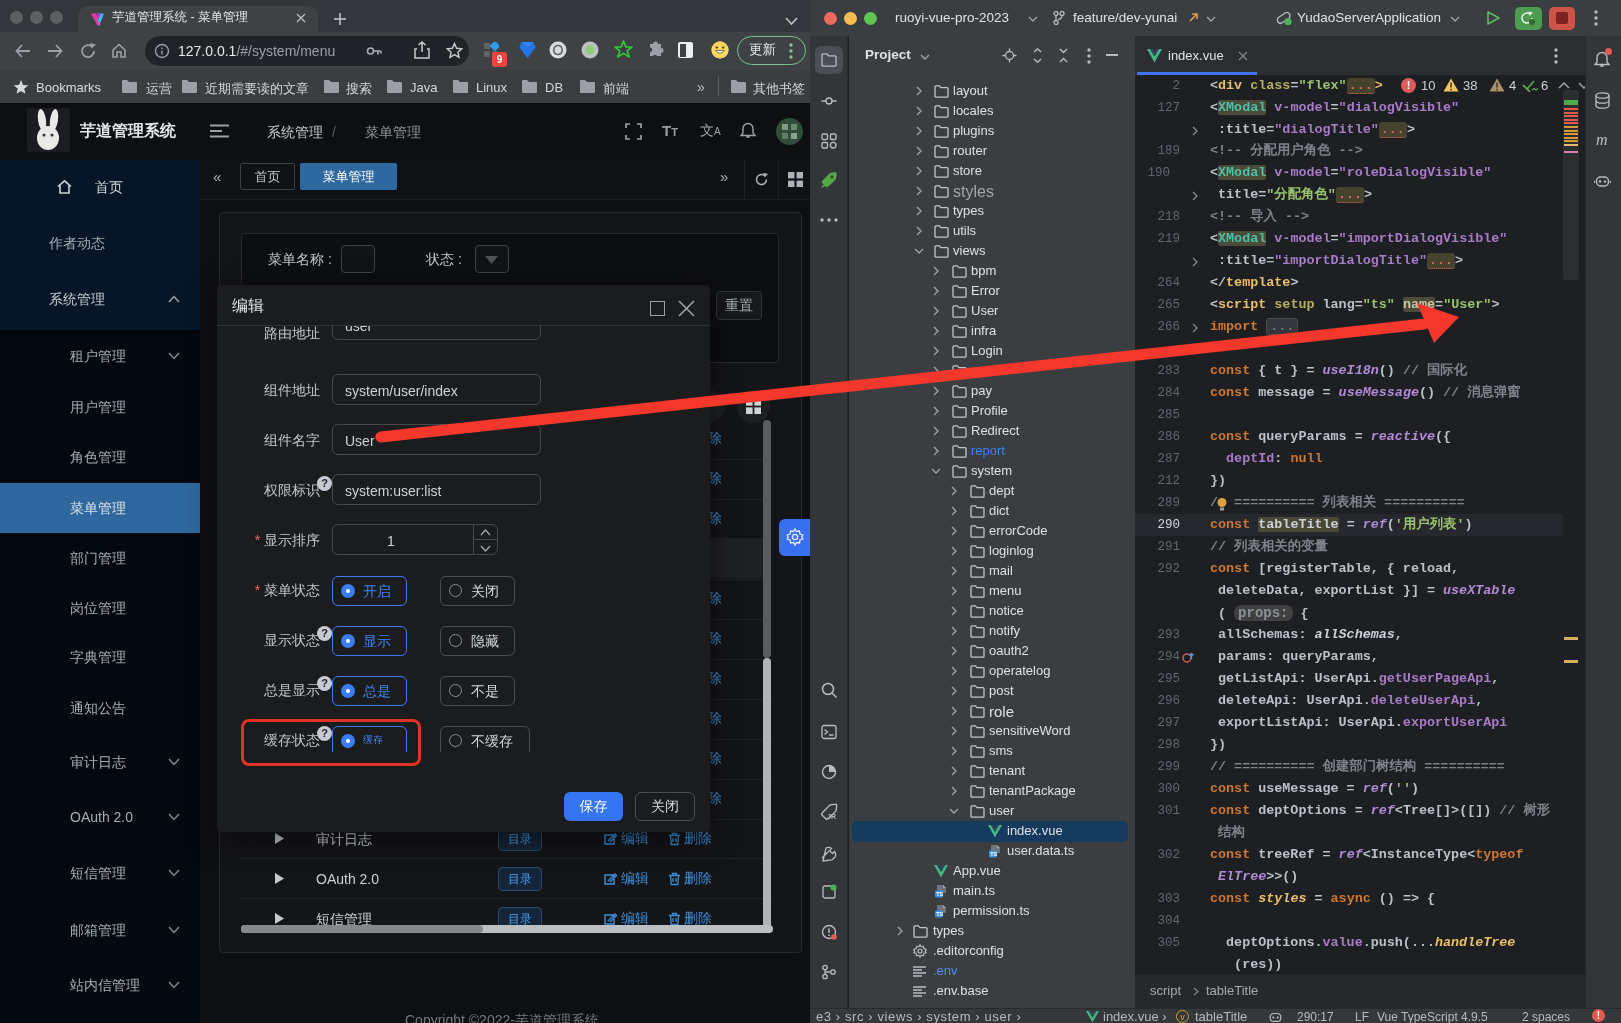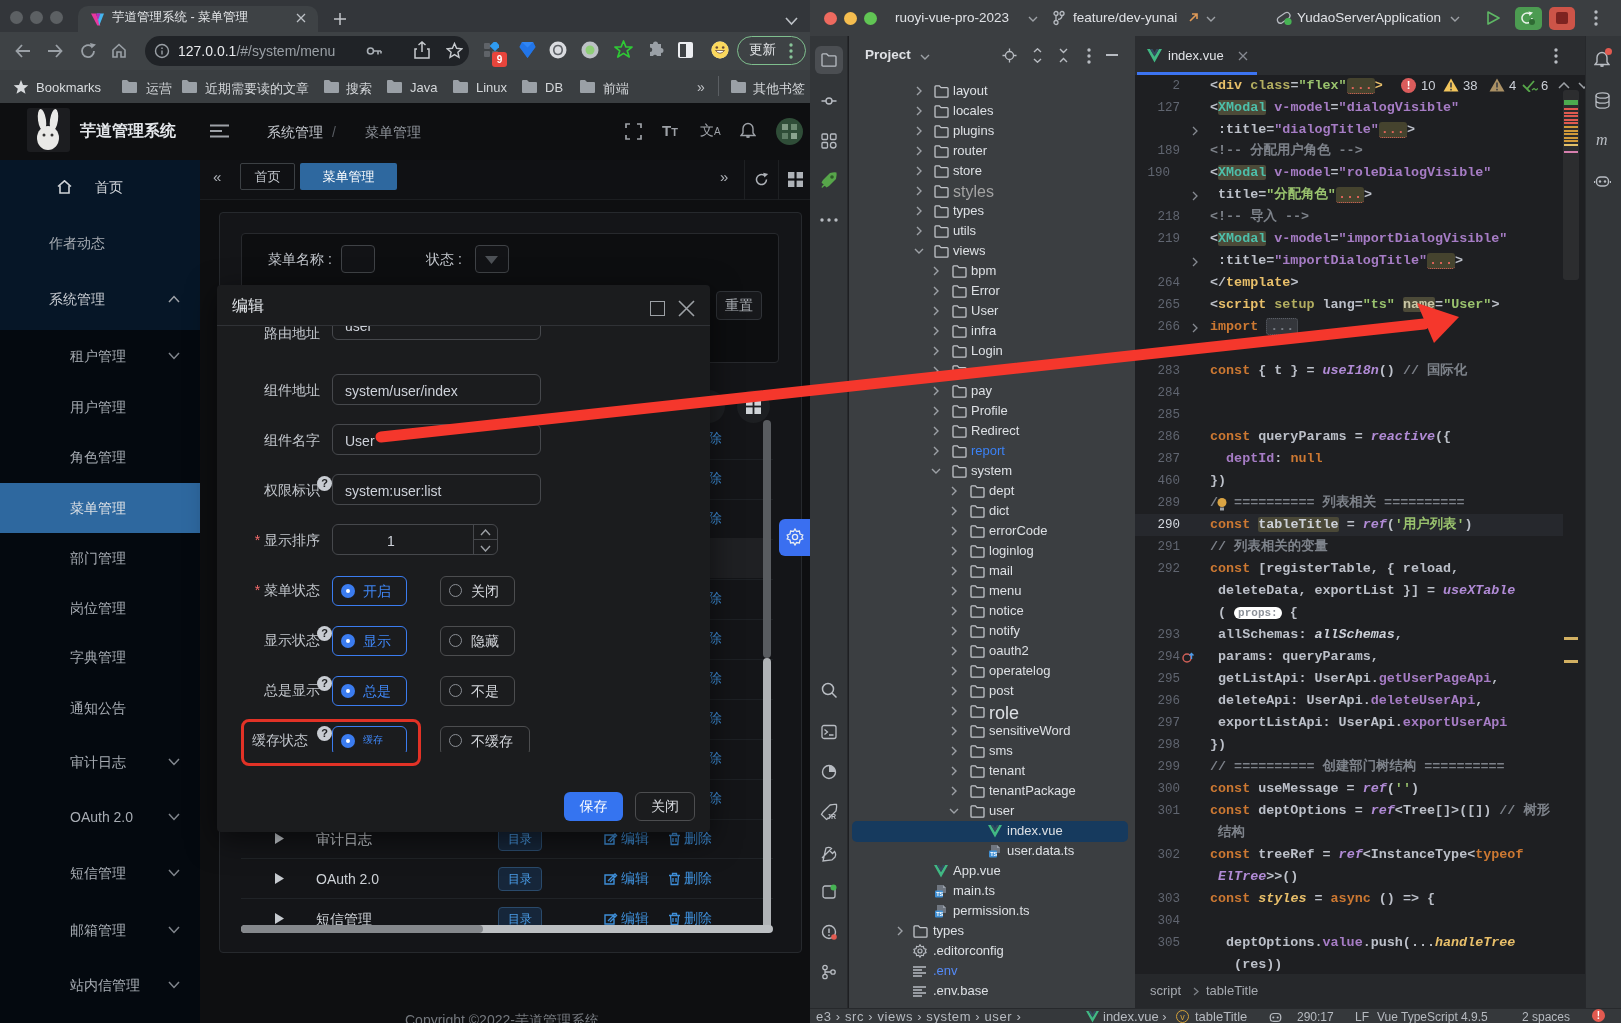--- a/index.html
+++ b/index.html
@@ -11,21 +11,21 @@
 .ln{position:absolute;width:45px;text-align:right;font:12.5px "Liberation Mono",monospace;color:#606570;line-height:22px}
 .o{color:#cc7832}.gd{color:#e8bf6a}.at{color:#b3ae60}.s{color:#99c26d}.pp{color:#a67cc5}.cm{color:#7d828a}.w{color:#bcc0c9}
 .fi{color:#b18bd6;font-style:italic;font-weight:bold}
 .yb{color:#e8bf6a;font-style:italic;font-weight:bold}
 .wb{color:#ccd0d8;font-style:italic;font-weight:bold}
 .xm{color:#4dbfa9;background:#4c4a38;border-radius:2px}
 .nh{background:#4c4a38;border-radius:2px}
 .tt{background:#4a4837;border-radius:2px;color:#ccd0d8}
 .bo{background:#45432e;color:#e0655a;border-radius:3px;padding:0 2px;border-bottom:1px dotted #e0655a}
 .bg2{background:#34363b;color:#787d85;border-radius:3px;padding:0 3px;border:1px dotted #5a5e66}
-.pb{background:#ffffff;color:#8c9199;border-radius:7px;font-size:11px;padding:0 4px}
+.pb{background:#404040;color:#8c9199;border-radius:7px;font-size:14px;padding:0 4px}
 </style></head>
 <body>
 <div id="browser">
 
 <div class="ab" style="left:0;top:0;width:810px;height:32px;background:#33363a"></div>
 <div class="ab" style="left:10px;top:11px;width:13px;height:13px;border-radius:50%;background:#5c6063"></div>
 <div class="ab" style="left:30px;top:11px;width:13px;height:13px;border-radius:50%;background:#5c6063"></div>
 <div class="ab" style="left:50px;top:11px;width:13px;height:13px;border-radius:50%;background:#5c6063"></div>
 <div class="ab" style="left:78px;top:6px;width:240px;height:26px;background:#3e4245;border-radius:10px 10px 0 0"></div>
 <svg class="ab" style="left:90px;top:12px" width="15" height="15" viewBox="0 0 15 15">
@@ -399,21 +399,21 @@
 <div class="ab" style="left:254px;top:307px;font-size:14px;color:#d6d9de">隐藏</div>
 <div class="ab" style="left:35px;top:356px;width:68px;text-align:right;font-size:14px;color:#c3c7cd">总是显示</div>
 <div class="ab" style="left:100px;top:350px;width:15px;height:15px;border-radius:50%;background:#c8ccd2;color:#1b1c1e;font-size:11px;font-weight:bold;text-align:center;line-height:15px">?</div>
 <div class="ab" style="left:115px;top:350px;width:75px;height:30px;border:1px solid #3b7cf0;border-radius:6px"></div>
 <div class="ab" style="left:124px;top:358px;width:14px;height:14px;border-radius:50%;background:#3b7cf0"></div>
 <div class="ab" style="left:129px;top:363px;width:4px;height:4px;border-radius:50%;background:#fff"></div>
 <div class="ab" style="left:146px;top:357px;font-size:14px;color:#3f86f5">总是</div>
 <div class="ab" style="left:223px;top:350px;width:75px;height:30px;border:1px solid #4c4d4f;border-radius:6px"></div>
 <div class="ab" style="left:232px;top:358px;width:13px;height:13px;border-radius:50%;border:1px solid #8a8e94"></div>
 <div class="ab" style="left:254px;top:357px;font-size:14px;color:#d6d9de">不是</div>
-<div class="ab" style="left:35px;top:406px;width:68px;font-size:14px;color:#c3c7cd">缓存状态</div>
+<div class="ab" style="left:35px;top:406px;width:68px;text-align:right;font-size:14px;color:#c3c7cd">缓存状态</div>
 <div class="ab" style="left:100px;top:400px;width:15px;height:15px;border-radius:50%;background:#c8ccd2;color:#1b1c1e;font-size:11px;font-weight:bold;text-align:center;line-height:15px">?</div>
 <div class="ab" style="left:115px;top:400px;width:75px;height:30px;border:1px solid #3b7cf0;border-radius:6px"></div>
 <div class="ab" style="left:124px;top:408px;width:14px;height:14px;border-radius:50%;background:#3b7cf0"></div>
 <div class="ab" style="left:129px;top:413px;width:4px;height:4px;border-radius:50%;background:#fff"></div>
 <div class="ab" style="left:146px;top:407px;font-size:10px;color:#3f86f5">缓存</div>
 <div class="ab" style="left:223px;top:400px;width:90px;height:30px;border:1px solid #4c4d4f;border-radius:6px"></div>
 <div class="ab" style="left:232px;top:408px;width:13px;height:13px;border-radius:50%;border:1px solid #8a8e94"></div>
 <div class="ab" style="left:254px;top:407px;font-size:14px;color:#d6d9de">不缓存</div>
   </div>
   <div class="ab" style="left:347px;top:507px;width:59px;height:29px;background:#3574f0;border-radius:6px;font-size:14px;color:#fff;text-align:center;line-height:29px">保存</div>
@@ -771,21 +771,21 @@
 <svg class="ab" style="left:160px;top:685px" width="15" height="13" viewBox="0 0 17 15">
       <path d="M1 2 Q1 1 2 1 H6 L8 3 H15 Q16 3 16 4 V13 Q16 14 15 14 H2 Q1 14 1 13 Z" fill="none" stroke="#c2c5ca" stroke-width="1.5"></path>
     </svg>
 <div class="ab" style="left:179px;top:683px;font-size:13px;color:#dde0e4;white-space:nowrap">post</div>
 <svg class="ab" style="left:141px;top:706px" width="6" height="10" viewBox="0 0 6 10">
       <path d="M1 1 L5 5 L1 9" stroke="#9da1a6" stroke-width="1.4" fill="none"></path>
     </svg>
 <svg class="ab" style="left:160px;top:705px" width="15" height="13" viewBox="0 0 17 15">
       <path d="M1 2 Q1 1 2 1 H6 L8 3 H15 Q16 3 16 4 V13 Q16 14 15 14 H2 Q1 14 1 13 Z" fill="none" stroke="#c2c5ca" stroke-width="1.5"></path>
     </svg>
-<div class="ab" style="left:179px;top:703px;font-size:18px;color:#dde0e4;white-space:nowrap">role</div>
+<div class="ab" style="left:179px;top:703px;font-size:15px;color:#dde0e4;white-space:nowrap">role</div>
 <svg class="ab" style="left:141px;top:726px" width="6" height="10" viewBox="0 0 6 10">
       <path d="M1 1 L5 5 L1 9" stroke="#9da1a6" stroke-width="1.4" fill="none"></path>
     </svg>
 <svg class="ab" style="left:160px;top:725px" width="15" height="13" viewBox="0 0 17 15">
       <path d="M1 2 Q1 1 2 1 H6 L8 3 H15 Q16 3 16 4 V13 Q16 14 15 14 H2 Q1 14 1 13 Z" fill="none" stroke="#c2c5ca" stroke-width="1.5"></path>
     </svg>
 <div class="ab" style="left:179px;top:723px;font-size:13px;color:#dde0e4;white-space:nowrap">sensitiveWord</div>
 <svg class="ab" style="left:141px;top:746px" width="6" height="10" viewBox="0 0 6 10">
       <path d="M1 1 L5 5 L1 9" stroke="#9da1a6" stroke-width="1.4" fill="none"></path>
     </svg>
@@ -911,27 +911,28 @@
 <div class="ln" style="left:325px;top:294px;">265</div>
 <div class="cl" style="left:400px;top:294px"><span class="w">&lt;</span><span class="gd">script</span><span class="w"> </span><span class="at">setup</span><span class="w"> </span><span class="w">lang</span><span class="w">=</span><span class="s">"ts"</span><span class="w"> </span><span class="nh"><span style="color:#c9c6a5">name</span></span><span class="w">=</span><span class="s">"User"</span><span class="w">&gt;</span></div>
 <div class="ln" style="left:325px;top:316px;">266</div>
 <svg class="ab" style="left:382px;top:323px" width="6" height="10" viewBox="0 0 6 10">
       <path d="M1 1 L5 5 L1 9" stroke="#868a91" stroke-width="1.3" fill="none"></path>
     </svg>
 <div class="cl" style="left:400px;top:316px"><span class="o">import</span><span class="w"> </span><span class="bg2">...</span></div>
 <div class="ln" style="left:325px;top:360px;">283</div>
 <div class="cl" style="left:400px;top:360px"><span class="o">const</span><span class="w"> { t } = </span><span class="fi">useI18n</span><span class="w">() </span><span class="cm">// 国际化</span></div>
 <div class="ln" style="left:325px;top:382px;">284</div>
+<div class="cl" style="left:400px;top:382px"><span class="o">const</span><span class="w"> message = </span><span class="fi">useMessage</span><span class="w">() </span><span class="cm">// 消息弹窗</span></div>
 <div class="ln" style="left:325px;top:404px;">285</div>
 <div class="cl" style="left:400px;top:404px"></div>
 <div class="ln" style="left:325px;top:426px;">286</div>
 <div class="cl" style="left:400px;top:426px"><span class="o">const</span><span class="w"> queryParams = </span><span class="fi">reactive</span><span class="w">({</span></div>
 <div class="ln" style="left:325px;top:448px;">287</div>
 <div class="cl" style="left:400px;top:448px"><span class="w">  </span><span class="pp">deptId</span><span class="w">: </span><span class="o">null</span></div>
-<div class="ln" style="left:325px;top:470px;">460</div>
+<div class="ln" style="left:325px;top:470px;">212</div>
 <div class="cl" style="left:400px;top:470px"><span class="w">})</span></div>
 <div class="ln" style="left:325px;top:492px;">289</div>
 <div class="cl" style="left:400px;top:492px"><span class="cm">/&nbsp;&nbsp;========== 列表相关 ==========</span></div>
 <div class="ln" style="left:325px;top:514px;color:#d5d9e0;">290</div>
 <div class="cl" style="left:400px;top:514px"><span class="o">const</span><span class="w"> </span><span class="tt">tableTitle</span><span class="w"> = </span><span class="fi">ref</span><span class="w">(</span><span class="s">'用户列表'</span><span class="w">)</span></div>
 <div class="ln" style="left:325px;top:536px;">291</div>
 <div class="cl" style="left:400px;top:536px"><span class="cm">// 列表相关的变量</span></div>
 <div class="ln" style="left:325px;top:558px;">292</div>
 <div class="cl" style="left:400px;top:558px"><span class="o">const</span><span class="w"> [registerTable, { reload,</span></div>
 <div class="cl" style="left:400px;top:580px"><span class="w"> deleteData, exportList }] = </span><span class="fi">useXTable</span></div>

